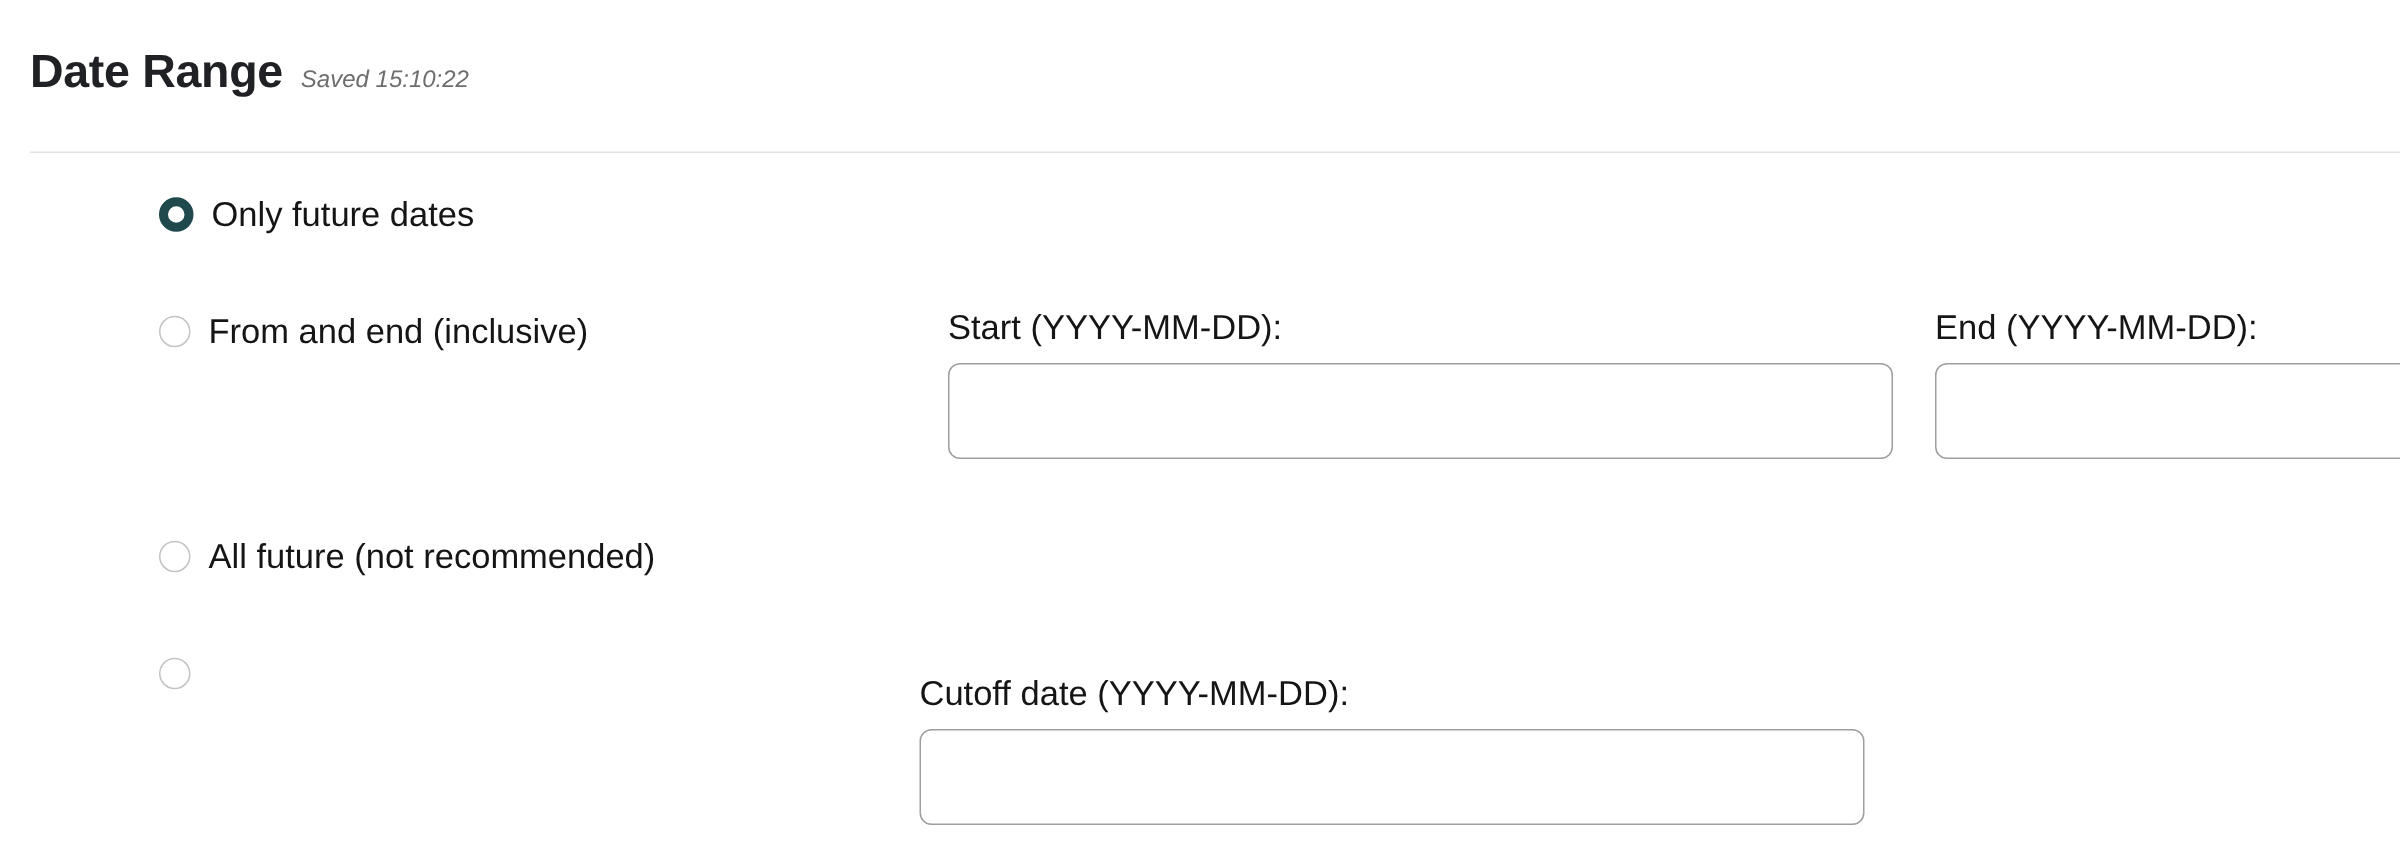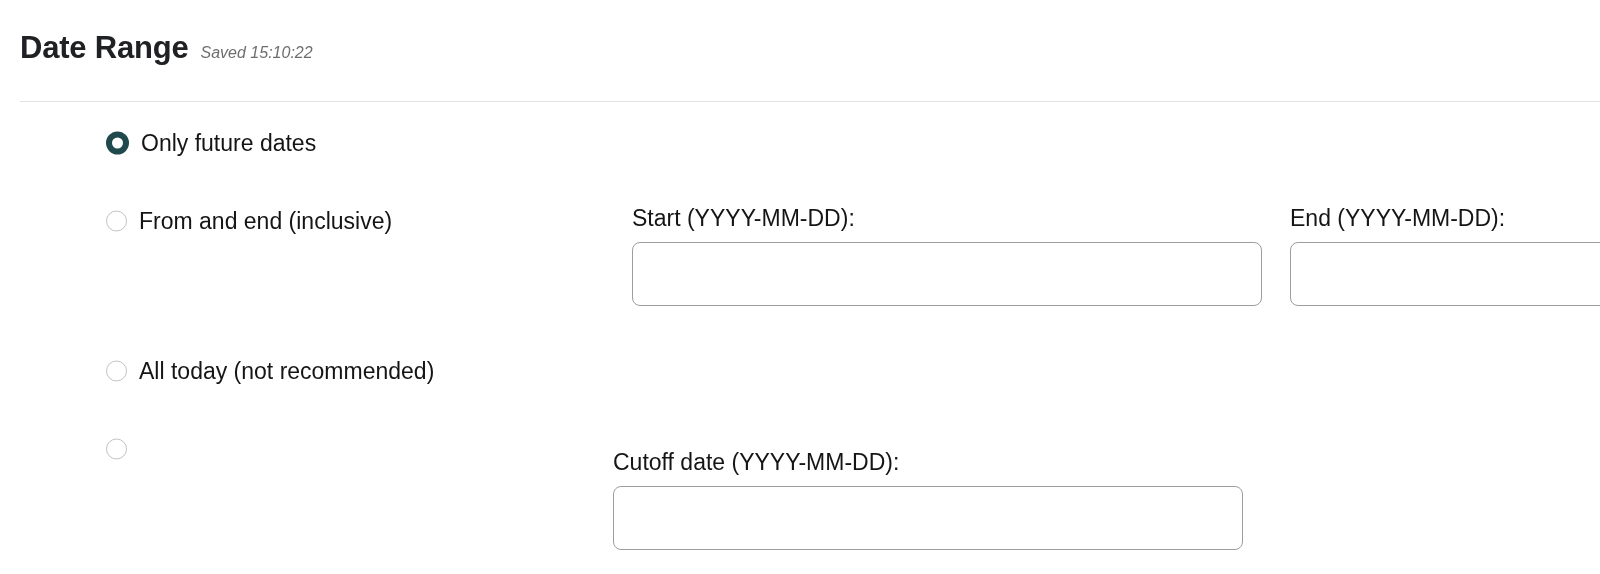--- a/index.html
+++ b/index.html
@@ -157,21 +157,21 @@
   <div class="option-row row-range">
     <div class="radio-choice">
       <span class="radio-mark"></span>
       <span class="radio-label">From and end (inclusive)</span>
     </div>
   </div>
 
   <div class="option-row row-all">
     <div class="radio-choice">
       <span class="radio-mark"></span>
-      <span class="radio-label">All today (not recommended)</span>
+      <span class="radio-label">All future (not recommended)</span>
     </div>
   </div>
 
   <div class="option-row row-cutoff">
     <div class="radio-choice">
       <span class="radio-mark"></span>
     </div>
   </div>
 
   <div class="field-group field-start">

